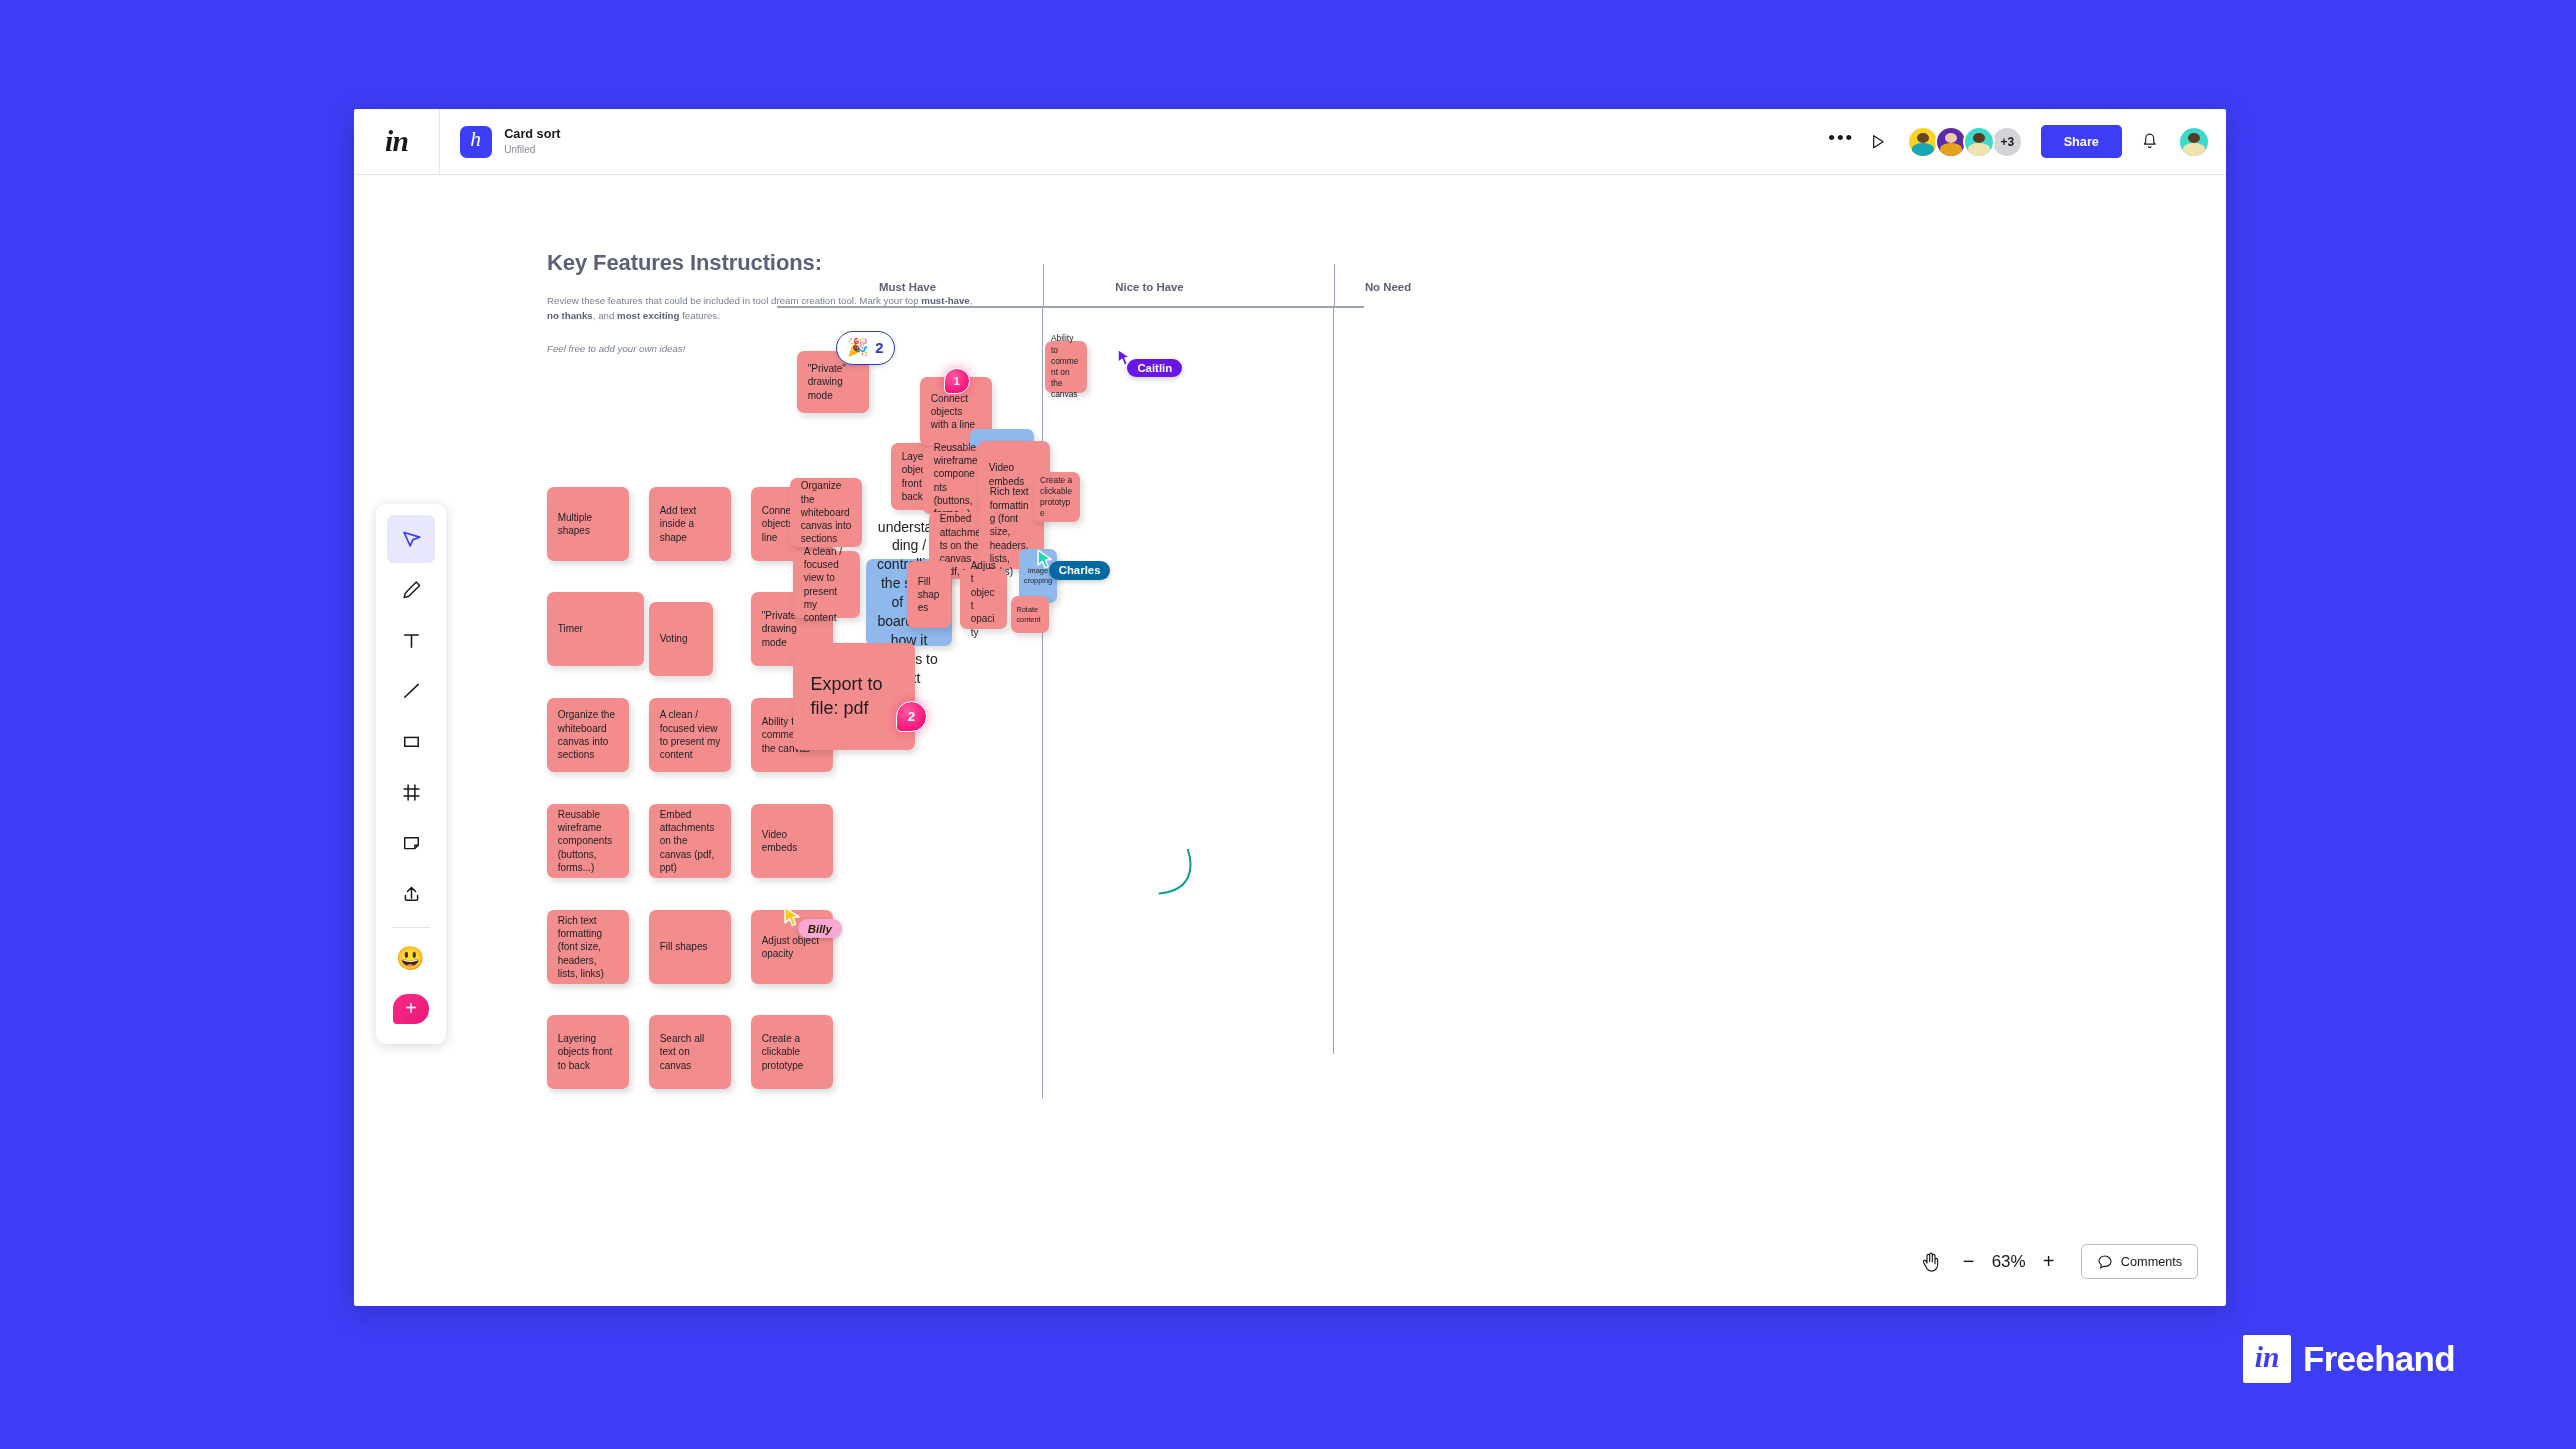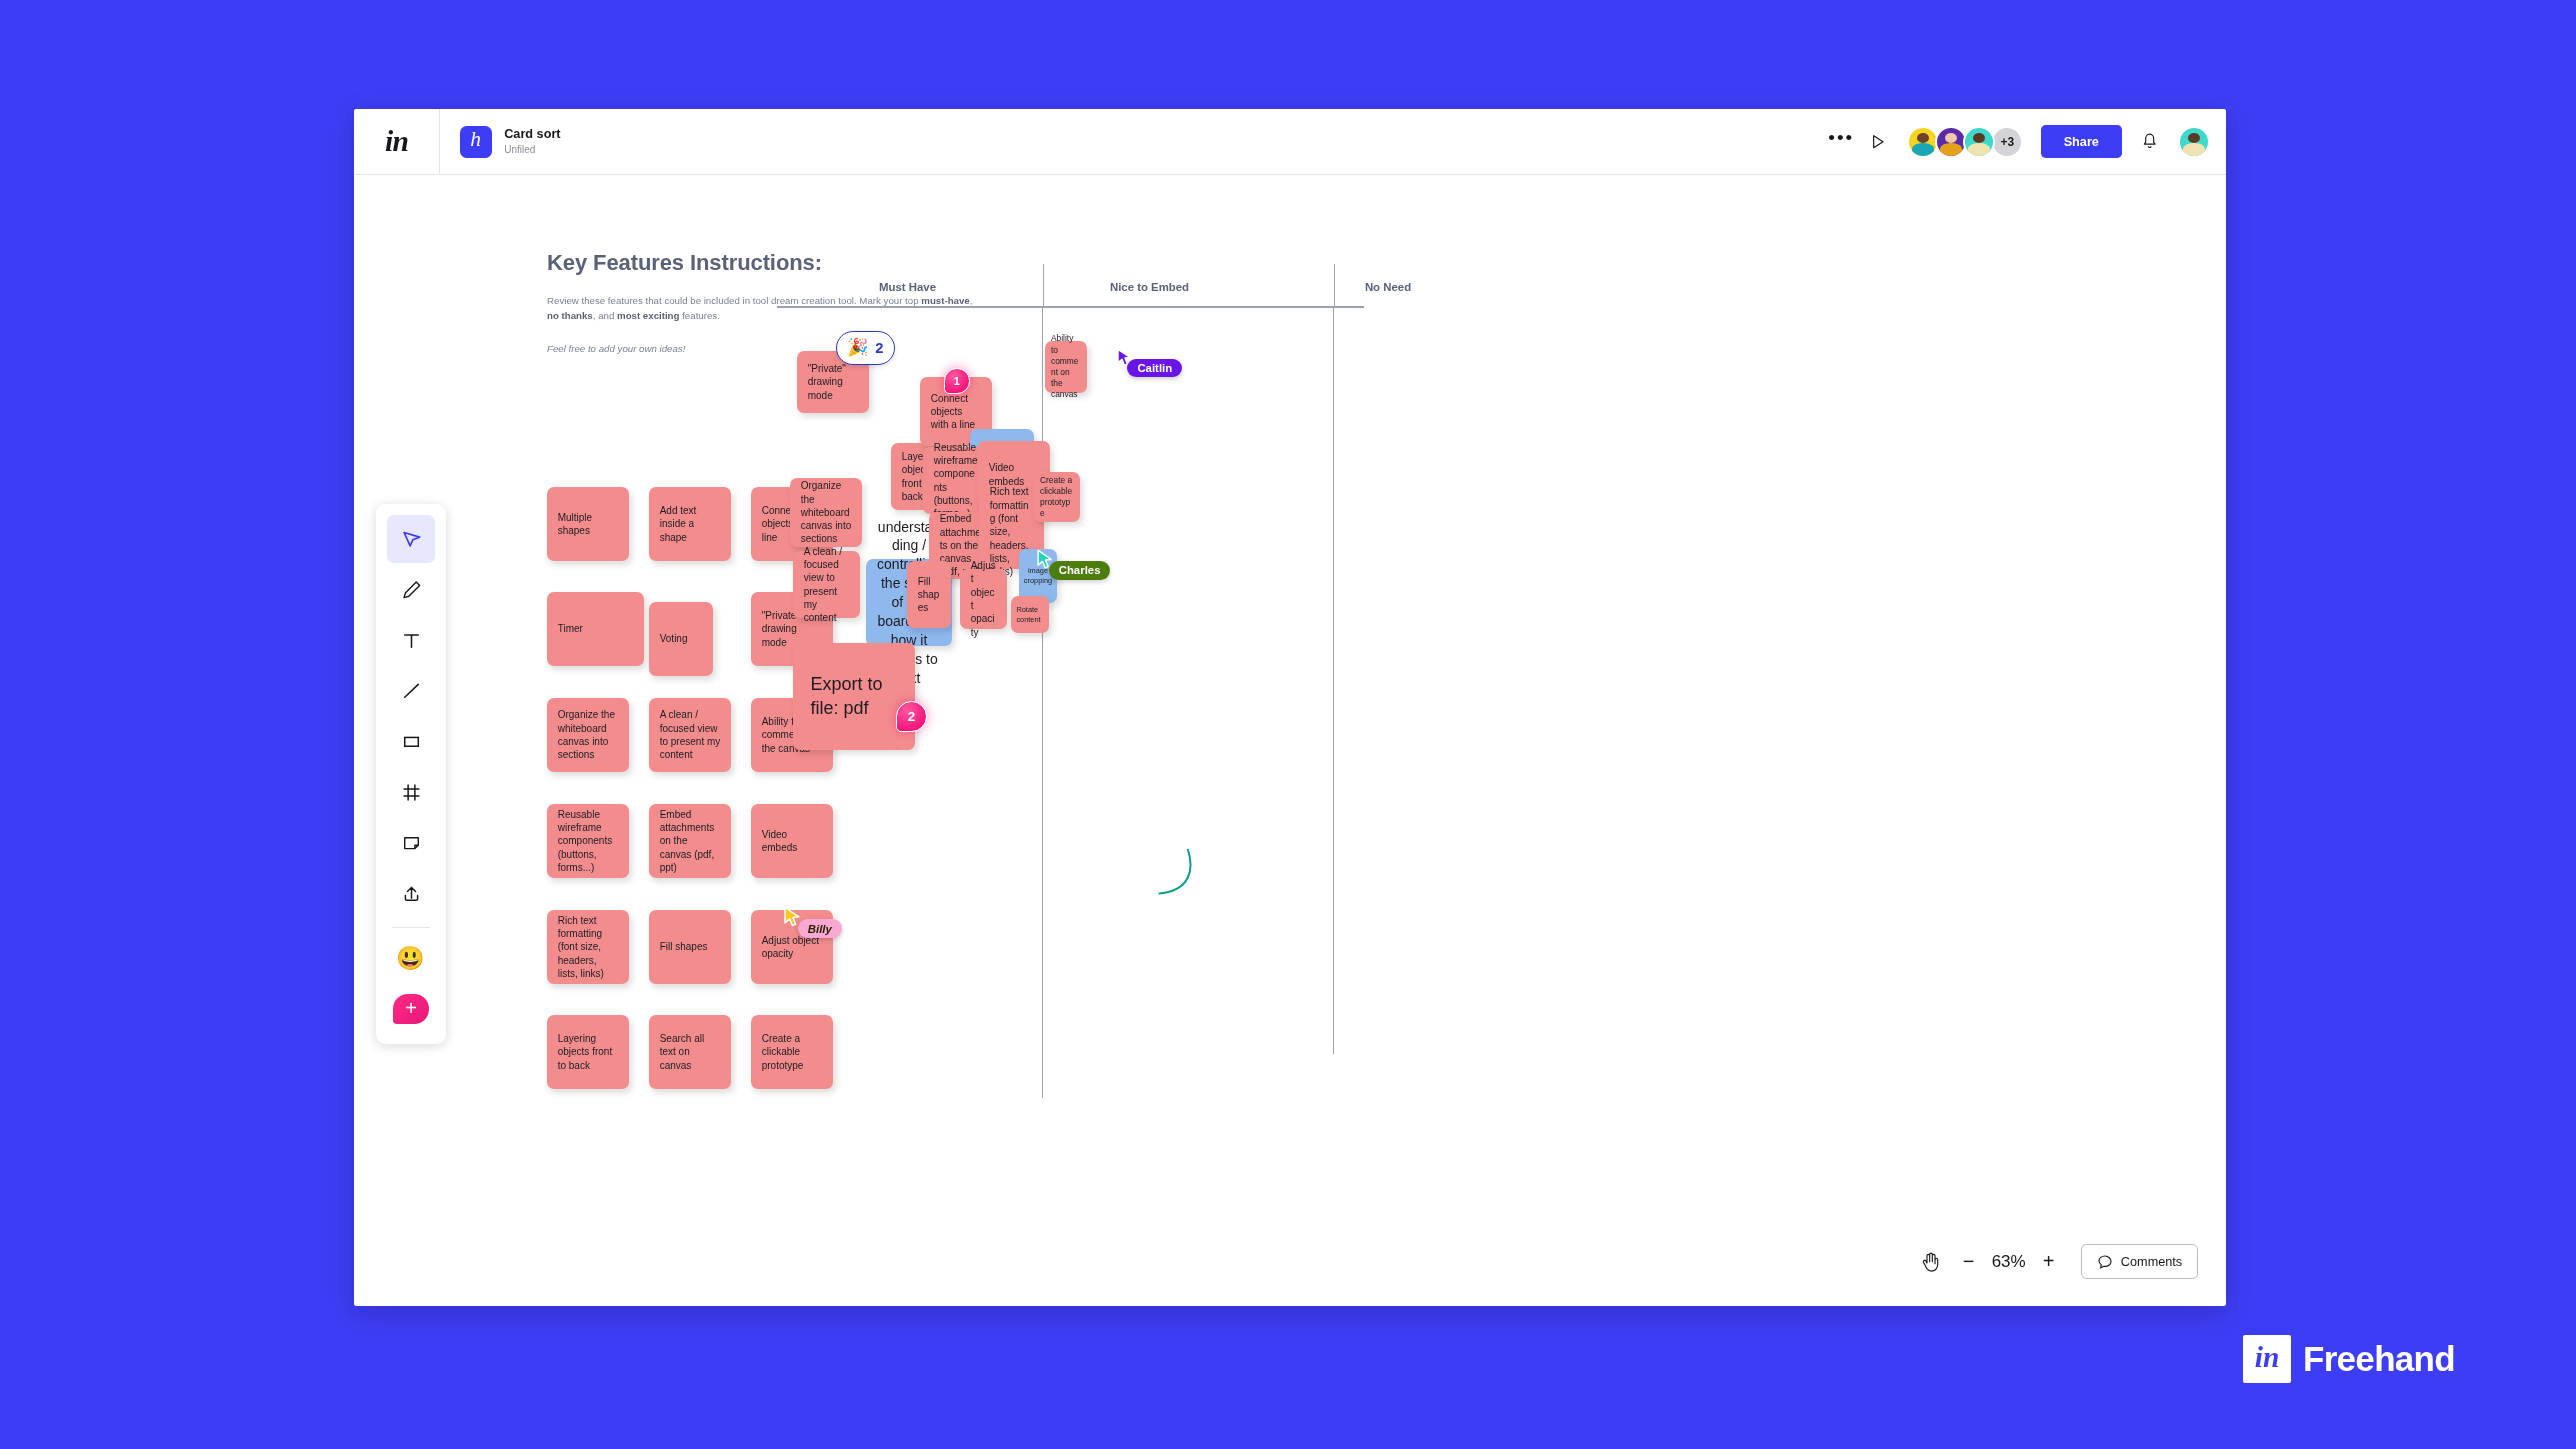--- a/index.html
+++ b/index.html
@@ -300,21 +300,21 @@
         <span>Review these features that could be included in tool dream creation tool. Mark your top </span><b>must-have</b><span>, </span><b>no thanks</b><span>, and </span><b>most exciting</b><span> features.</span>
       </p>
       <p id="instr-note">Feel free to add your own ideas!</p>
     </div>
 
     <div id="columns-header">
       <div class="col-divider" style="left:266px; height:42px;"></div>
       <div class="col-divider" style="left:557px; height:42px;"></div>
       <div id="col-rule"></div>
       <div class="col-label" style="left:40px;  width:181px;">Must Have</div>
-      <div class="col-label" style="left:282px; width:181px;">Nice to Embed</div>
+      <div class="col-label" style="left:282px; width:181px;">Nice to Have</div>
       <div class="col-label" style="left:470px; width:282px;">No Need</div>
     </div>
 
     <div class="board-divider" style="left:688px; top:131px; height:792px;"></div>
     <div class="board-divider" style="left:979px; top:131px; height:748px;"></div>
 
     <div class="note" style="left:193px;  top:312px; width:82px; height:74px;">Multiple shapes</div>
     <div class="note" style="left:295px;  top:312px; width:82px; height:74px;">Add text inside a shape</div>
     <div class="note" style="left:397px;  top:312px; width:82px; height:74px;">Connect objects with a line</div>
 
@@ -387,21 +387,21 @@
     <div class="note" style="left:606px; top:394px; width:47px; height:60px;">Adjust object opacity</div>
 
     <div class="note blue tiny center" style="left:665px; top:374px; width:38px; height:54px; padding:0 2.7px;">image cropping</div>
 
     <div class="note tiny" style="left:657px; top:421px; width:38px; height:37px; padding:0 5.4px;">Rotate content</div>
 
     <div class="cursor-group" style="left:682px; top:374px;">
       <svg width="19" height="21.5" viewBox="0 0 28 32" aria-hidden="true">
         <path d="M3 2 L3 24 L9.5 18.5 L13.5 28 L18 26 L14 16.5 L22.5 15.5 Z" fill="#1fd6bb" stroke="#ffffff" stroke-width="2.2" stroke-linejoin="round"></path>
       </svg>
-      <div class="cursor-pill" style="left:12.7px; top:12px; background:#4d7c0f; color:#ffffff;">Charles</div>
+      <div class="cursor-pill" style="left:12.7px; top:12px; background:#0369a1; color:#ffffff;">Charles</div>
     </div>
 
     <div class="note" style="left:691px; top:166px; width:42px; height:52px; font-size:8.4px; padding:0 6px;">Ability to comment on the canvas</div>
 
     <div class="note" style="left:680px; top:297px; width:46px; height:50px; font-size:8.4px; padding:0 6px;">Create a clickable prototype</div>
 
     <div class="cursor-group" style="left:762px; top:173px;">
       <svg width="17.4" height="20" viewBox="0 0 26 30" aria-hidden="true">
         <path d="M3 2 L3 22 L9 17 L12.5 26 L17 24 L13.5 15 L21 14 Z" fill="#6a14e8" stroke="#ffffff" stroke-width="2.2" stroke-linejoin="round"></path>
       </svg>

